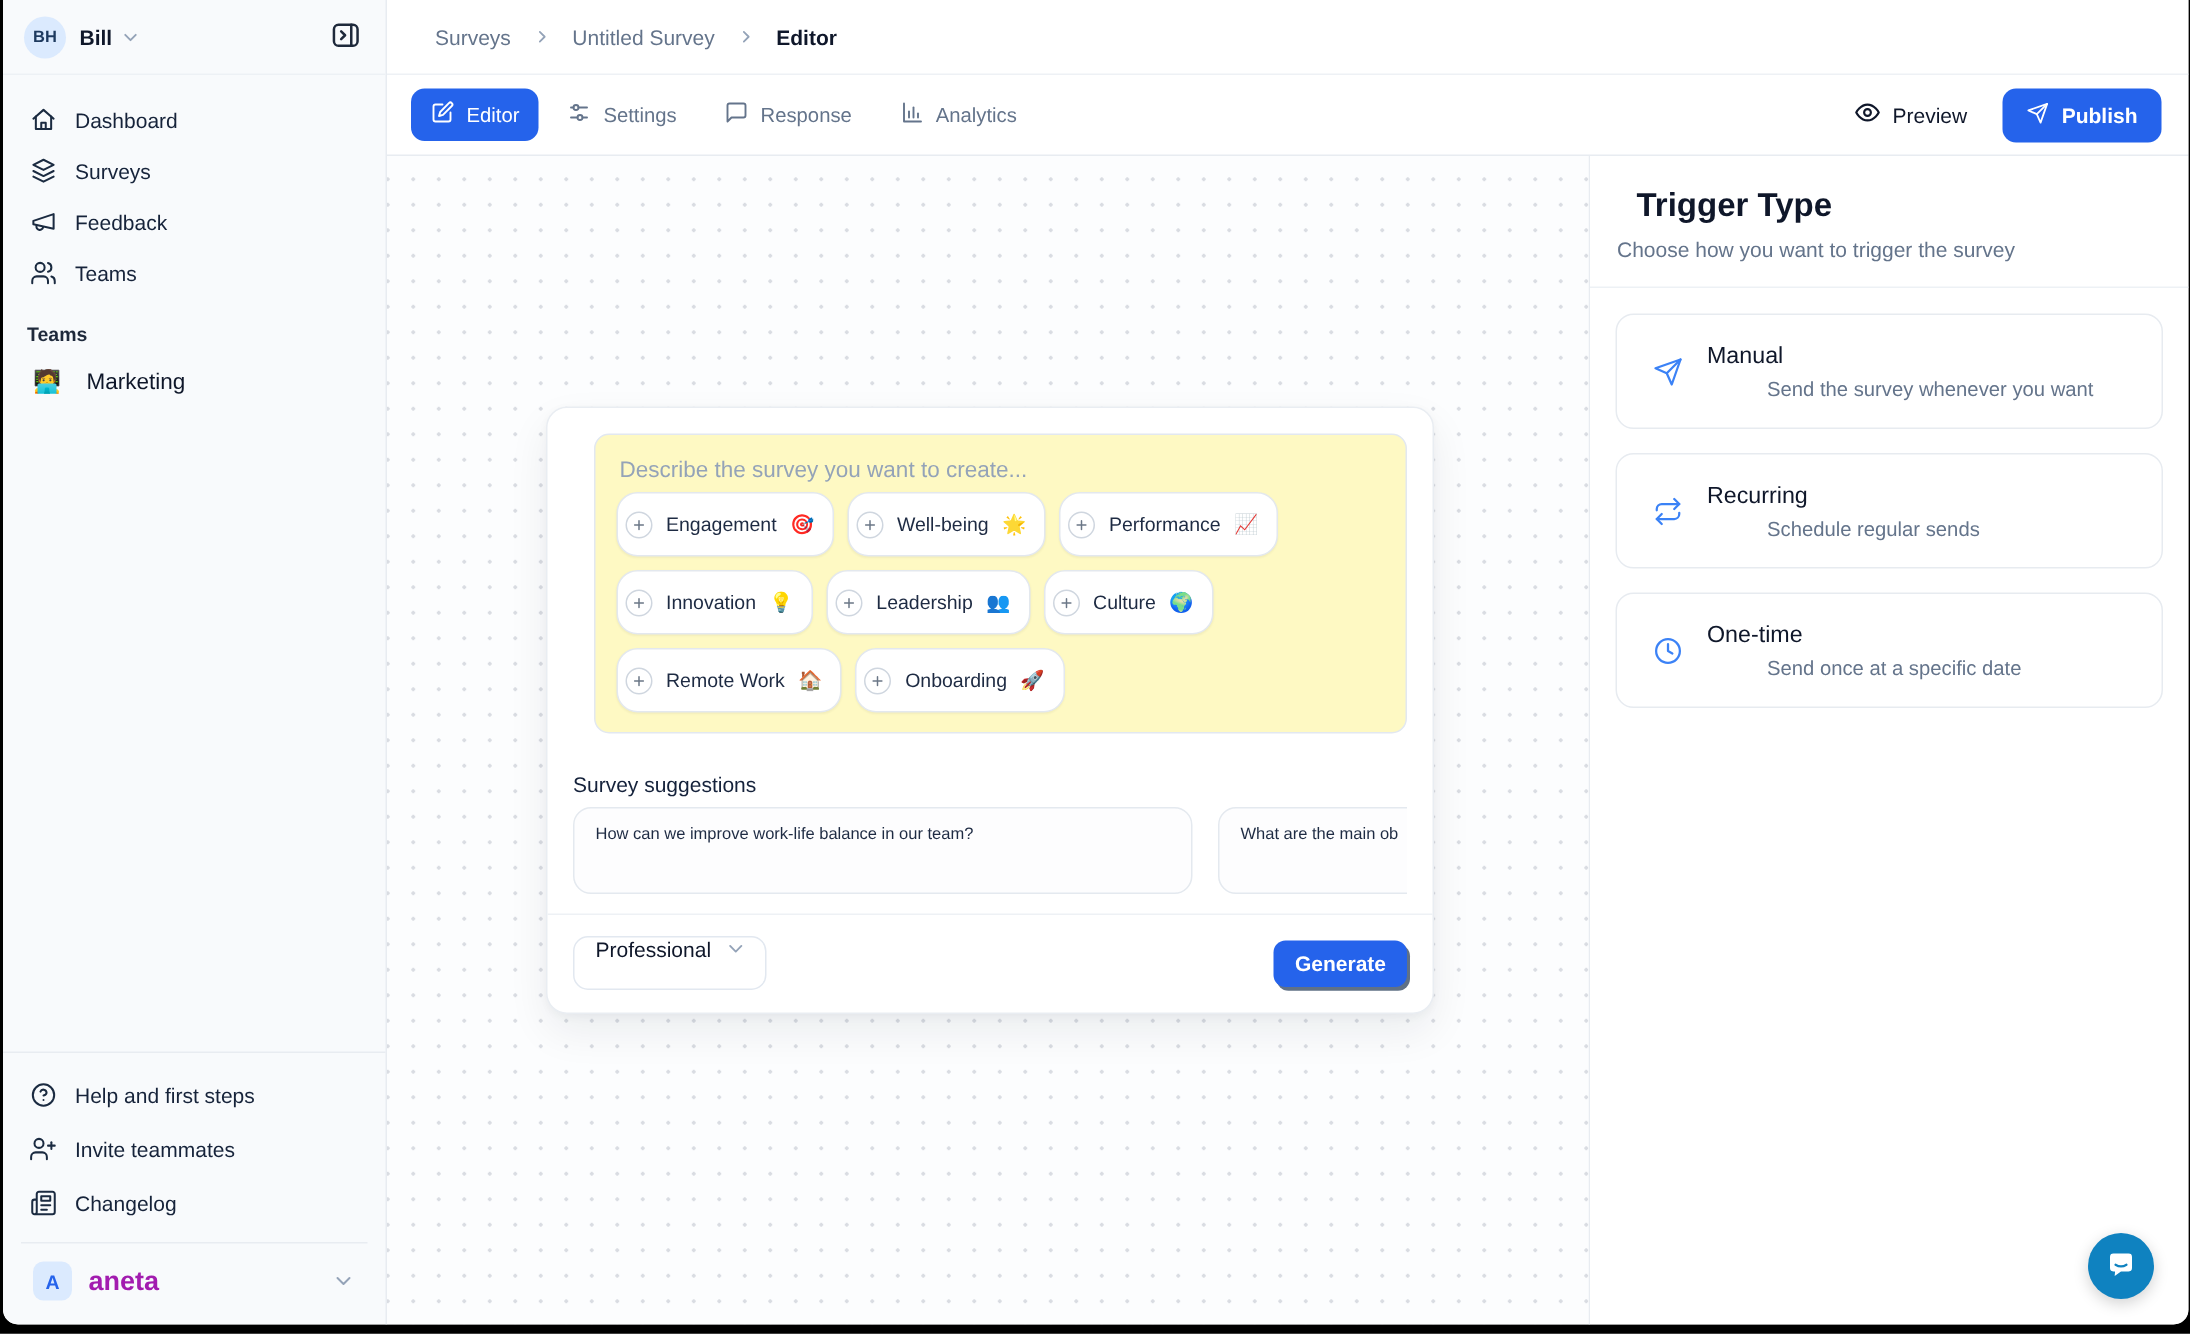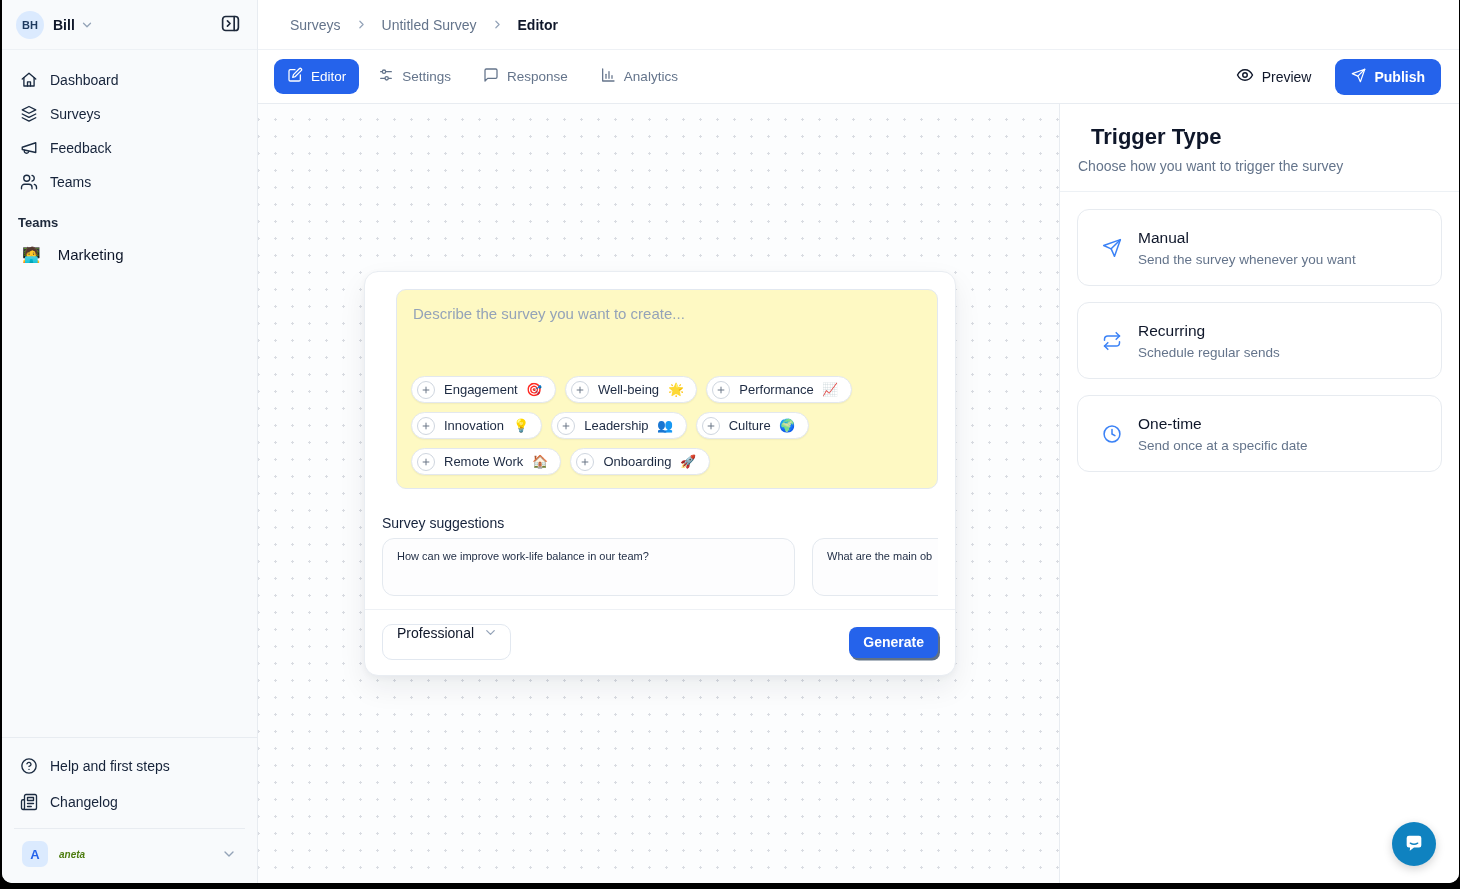--- a/index.html
+++ b/index.html
@@ -50,21 +50,21 @@
 
   .account-row {
     margin:8px 12px 10px 12px; padding:6px 8px; border-top:1px solid #e8ecf1;
     display:flex; align-items:center; cursor:pointer; padding-top:12px;
   }
   .acct-avatar {
     width:26px; height:26px; border-radius:7px; background:#dbeafe;
     display:flex; align-items:center; justify-content:center;
     font-size:13px; font-weight:bold; color:#2563eb;
   }
-  .acct-name { margin-left:11px; font-size:10px; font-weight:bold; color:#4d7c0f; flex:1;font-style:italic; }
+  .acct-name { margin-left:11px; font-size:18px; font-weight:bold; color:#a21caf; flex:1; }
 
   
   .main { flex:1; display:flex; flex-direction:column; min-width:0; }
 
   .topbar {
     height:50px; background:#fff; border-bottom:1px solid #eef1f5;
     display:flex; align-items:center; padding:0 24px 0 32px; gap:14px;
   }
   .crumb { font-size:14px; color:#64748b; cursor:pointer; }
   .crumb.current { color:#0f172a; font-weight:bold; cursor:default; }
@@ -108,21 +108,21 @@
     display:flex; flex-direction:column; background:#fef9c3;
   }
   .prompt-box textarea {
     flex:1; border:none; outline:none; resize:none; background:transparent;
     padding:15px 16px 0 16px; font-family:"Liberation Sans", sans-serif;
     font-size:15px; color:#16233a;
   }
   .prompt-box textarea::placeholder { color:#94a3b8; }
   .chips { display:flex; flex-wrap:wrap; gap:9px 9px; padding:0 14px 13px 14px; }
   .chip {
-    display:inline-flex; align-items:center; gap:9px; height:27px; padding:0 12px 0 5px;
+    display:inline-flex; align-items:center; gap:9px; height:43px; padding:0 12px 0 5px;
     background:#fff; border:1px solid #e3e8ee; border-radius:14px; cursor:pointer;
     box-shadow:0 1px 1.5px rgba(16,24,40,.05); font-size:13px; color:#1e2b43;
   }
   .chip .plus {
     width:18px; height:18px; border-radius:50%; border:1px solid #cfd6df;
     display:flex; align-items:center; justify-content:center; color:#6b7787;
   }
   .chip .emoji { font-size:13px; }
 
   .sugg-label { margin:26px 17px 7px 17px; font-size:14px; font-weight:500; color:#15223b; }
@@ -153,21 +153,21 @@
   .tp-header { padding:20px 18px 17px 18px; border-bottom:1px solid #edf1f5; }
   .tp-title { font-size:22px; font-weight:bold; color:#0f172a;margin-left:13px; }
   .tp-sub { margin-top:8px; font-size:14px; color:#64748b; }
   .tp-options { padding:17px; display:flex; flex-direction:column; gap:16px; }
   .tp-card {
     border:1px solid #e7ebf0; border-radius:12px; min-height:77px; padding:14px 18px 14px 24px;
     display:flex; align-items:center; gap:16px; background:#fff; cursor:pointer;
   }
   .tp-card .ticon { color:#3b82f6; display:flex; }
   .tp-card .t-title { font-size:15.5px; font-weight:normal; color:#0f172a; }
-  .tp-card .t-desc { margin-top:5px; font-size:13.5px; color:#64748b; }
+  .tp-card .t-desc { margin-top:5px; font-size:13.5px; color:#64748b;margin-left:40px; }
 
   
   .chat-launcher {
     position:absolute; right:23px; bottom:17px; width:44px; height:44px; border-radius:50%;
     background:#0f82c0; border:none; cursor:pointer; display:flex; align-items:center;
     justify-content:center; box-shadow:0 3px 10px rgba(0,0,0,.18);
   }
 </style>
 </head>
 <body>
@@ -249,20 +249,31 @@
     <div class="sidebar-bottom">
       <div class="nav-item">
         <span class="nicon">
           <svg width="18" height="18" viewBox="0 0 24 24" fill="none" stroke="currentColor" stroke-width="1.8" stroke-linecap="round" stroke-linejoin="round">
               <circle cx="12" cy="12" r="9.5"></circle>
               <path d="M9.3 9a2.8 2.8 0 0 1 5.4.9c0 1.8-2.7 2.6-2.7 2.6"></path>
               <path d="M12 16.5h.01"></path>
             </svg>
         </span>
         <span>Help and first steps</span>
+      </div>
+      <div class="nav-item">
+        <span class="nicon">
+          <svg width="18" height="18" viewBox="0 0 24 24" fill="none" stroke="currentColor" stroke-width="1.8" stroke-linecap="round" stroke-linejoin="round">
+              <path d="M15 21v-2a4 4 0 0 0-4-4H5a4 4 0 0 0-4 4v2"></path>
+              <circle cx="8" cy="7" r="4"></circle>
+              <line x1="19" y1="6" x2="19" y2="12"></line>
+              <line x1="22" y1="9" x2="16" y2="9"></line>
+            </svg>
+        </span>
+        <span>Invite teammates</span>
       </div>
       <div class="nav-item">
         <span class="nicon">
           <svg width="18" height="18" viewBox="0 0 24 24" fill="none" stroke="currentColor" stroke-width="1.8" stroke-linecap="round" stroke-linejoin="round">
               <path d="M4 22h16a2 2 0 0 0 2-2V4a2 2 0 0 0-2-2H8a2 2 0 0 0-2 2v16a2 2 0 0 1-2 2Zm0 0a2 2 0 0 1-2-2v-9c0-1.1.9-2 2-2h2"></path>
               <path d="M18 14h-8"></path>
               <path d="M15 18h-5"></path>
               <path d="M10 6h8v4h-8V6Z"></path>
             </svg>
         </span>

